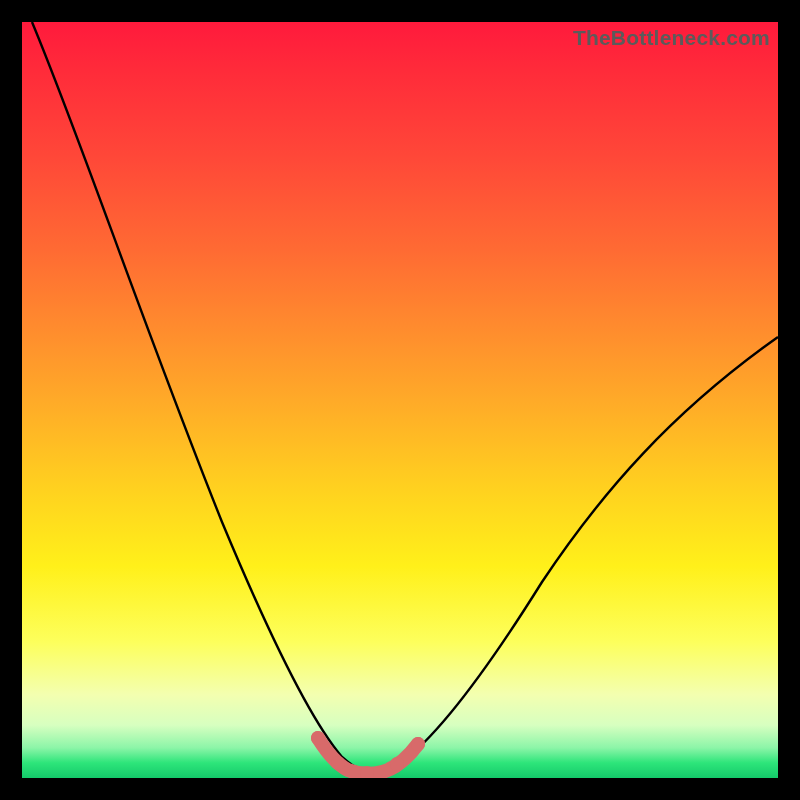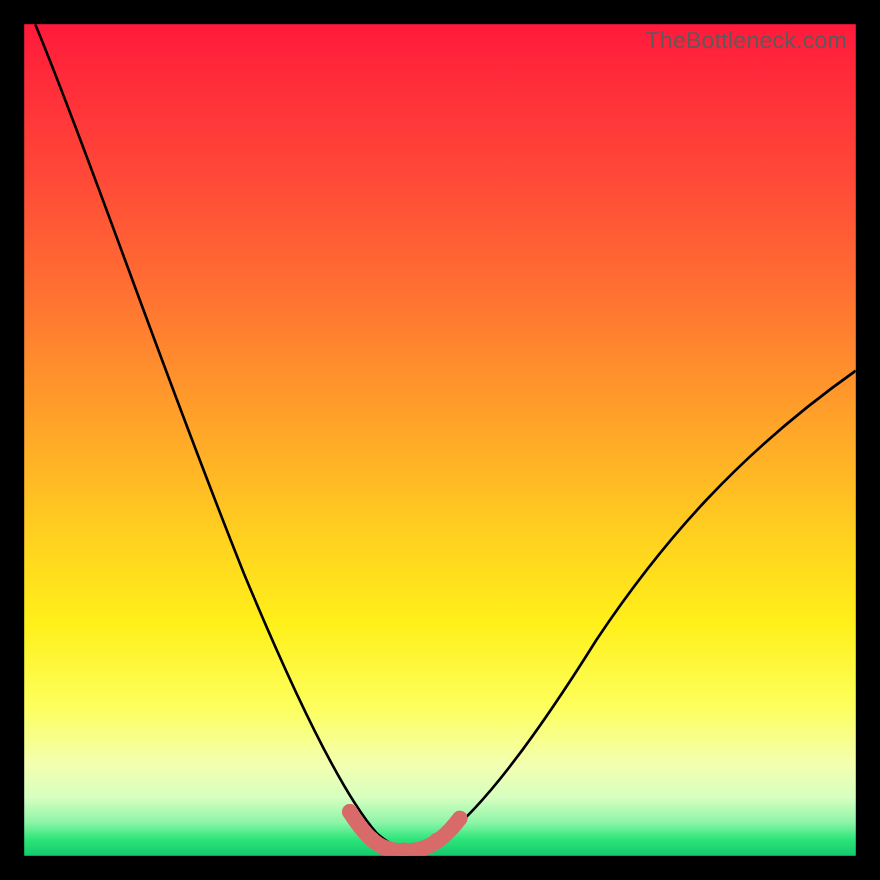--- a/index.html
+++ b/index.html
@@ -42,21 +42,21 @@
       #14c96a 100%
     );
   }
   .watermark {
     position: absolute;
     top: 4px;
     right: 8px;
     color: #5b5b5b;
     font-size: 21px;
     letter-spacing: 0.2px;
-    font-weight: 400;
+    font-weight: 700;
   }
   svg.curve {
     position: absolute;
     left: 0;
     top: 0;
     width: 756px;
     height: 756px;
   }
 </style>
 </head>

